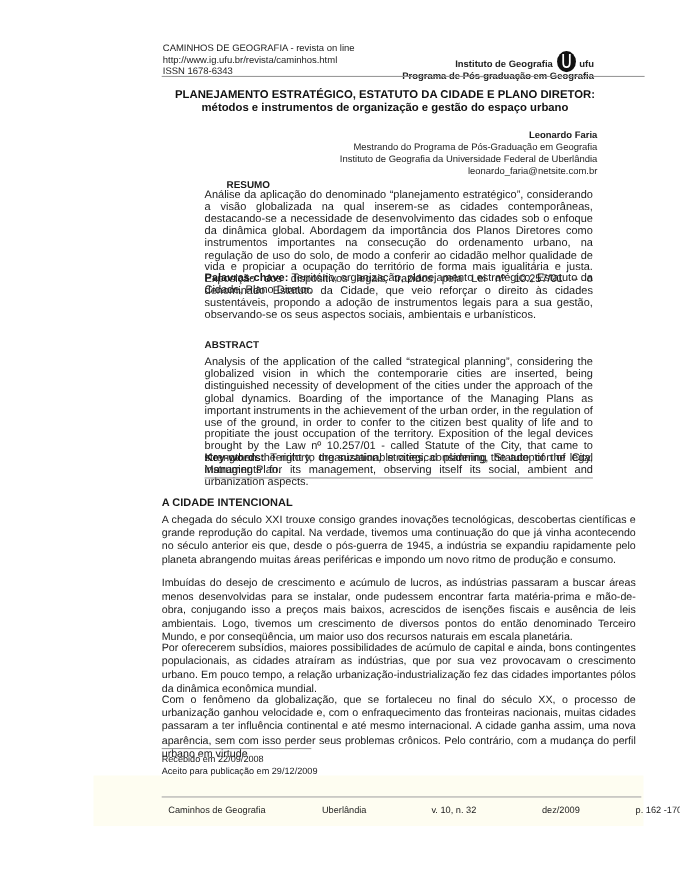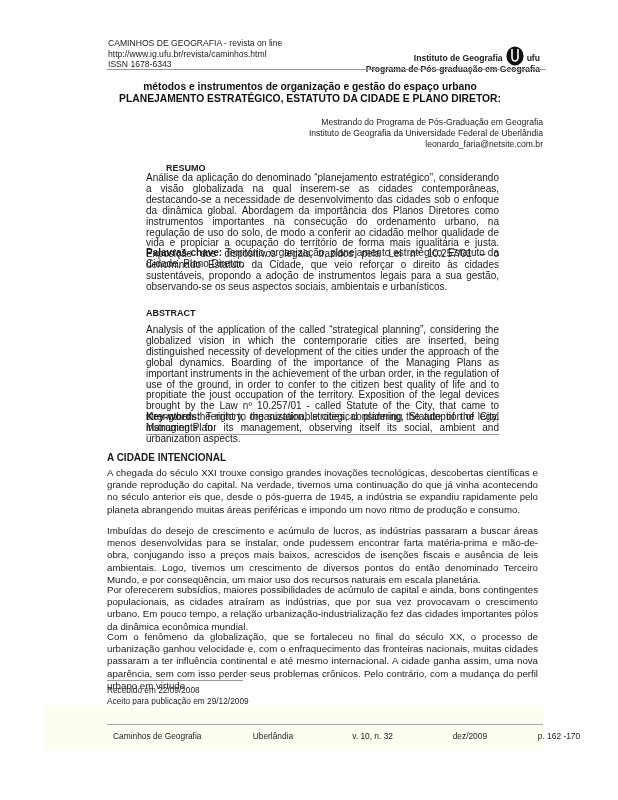--- a/index.html
+++ b/index.html
@@ -1,20 +1,20 @@
 <!DOCTYPE html>
 <html><head>
 <meta charset="utf-8">
 <style>
   html, body { margin: 0; padding: 0; }
   body {
     width: 618px; height: 800px; background: #ffffff; position: relative; overflow: hidden;
     font-family: "Liberation Sans", sans-serif; color: #1a1a1a;
   }
-  .abs { position: absolute; }
+  .abs { position: absolute; margin-left: 40px; }
   .hdr-left { left: 108px; top: 38px; font-size: 8.6px; line-height: 10.6px; color: #222; }
   .hdr-right { right: 78px; top: 46px; font-size: 8.6px; line-height: 11px; text-align: right; color: #222; font-weight: bold; }
   .hdr-right .row1 { display: flex; align-items: flex-end; justify-content: flex-end; gap: 3px; }
   .logo { width: 18px; height: 20px; margin-bottom: -2px; }
   .hdr-rule { left: 107px; top: 69px; width: 439px; height: 1px; background: #9a9a9a; }
 
   .title { left: 60px; width: 500px; top: 81px; text-align: center; font-weight: bold; font-size: 10.3px; line-height: 12px; color: #111; }
   .author { right: 75px; top: 117px; text-align: right; font-size: 8.6px; line-height: 11px; }
   .author .name { font-weight: bold; }
 
@@ -60,25 +60,26 @@
       <ellipse cx="9" cy="10" rx="8.6" ry="9.6" fill="#111"></ellipse>
       <path d="M6 3 L6 11 Q6 15 9 15 Q12 15 12 11 L12 3" fill="none" stroke="#fff" stroke-width="1.6"></path>
     </svg>
     <span>ufu</span>
   </div>
   <div>Programa de Pós-graduação em Geografia</div>
 </div>
 <div class="abs hdr-rule"></div>
 
 <div class="abs title">
+  <div>PLANEJAMENTO ESTRATÉGICO, ESTATUTO DA CIDADE E PLANO DIRETOR:</div>
   <div>métodos e instrumentos de organização e gestão do espaço urbano</div>
-  <div>PLANEJAMENTO ESTRATÉGICO, ESTATUTO DA CIDADE E PLANO DIRETOR:</div>
 </div>
 
 <div class="abs author">
+  <div class="name">Leonardo Faria</div>
   <div>Mestrando do Programa de Pós-Graduação em Geografia</div>
   <div>Instituto de Geografia da Universidade Federal de Uberlândia</div>
   <div>leonardo_faria@netsite.com.br</div>
 </div>
 
 <div class="abs abs-block sec-head resumo-h">RESUMO</div>
 <div class="abs abs-block resumo-p"> Análise da aplicação do denominado “planejamento estratégico”, considerando a visão globalizada na qual inserem-se as cidades contemporâneas, destacando-se a necessidade de desenvolvimento das cidades sob o enfoque da dinâmica global. Abordagem da importância dos Planos Diretores como instrumentos importantes na consecução do ordenamento urbano, na regulação de uso do solo, de modo a conferir ao cidadão melhor qualidade de vida e propiciar a ocupação do território de forma mais igualitária e justa. Exposição dos dispositivos legais trazidos pela Lei nº 10.257/01 – o denominado Estatuto da Cidade, que veio reforçar o direito às cidades sustentáveis, propondo a adoção de instrumentos legais para a sua gestão, observando-se os seus aspectos sociais, ambientais e urbanísticos.</div>
 <div class="abs abs-block palavras"><b>Palavras-chave:</b><span> Território, organização, planejamento estratégico, Estatuto da Cidade, Plano Diretor.</span></div>
 
 <div class="abs abs-block sec-head abstract-h">ABSTRACT</div>

